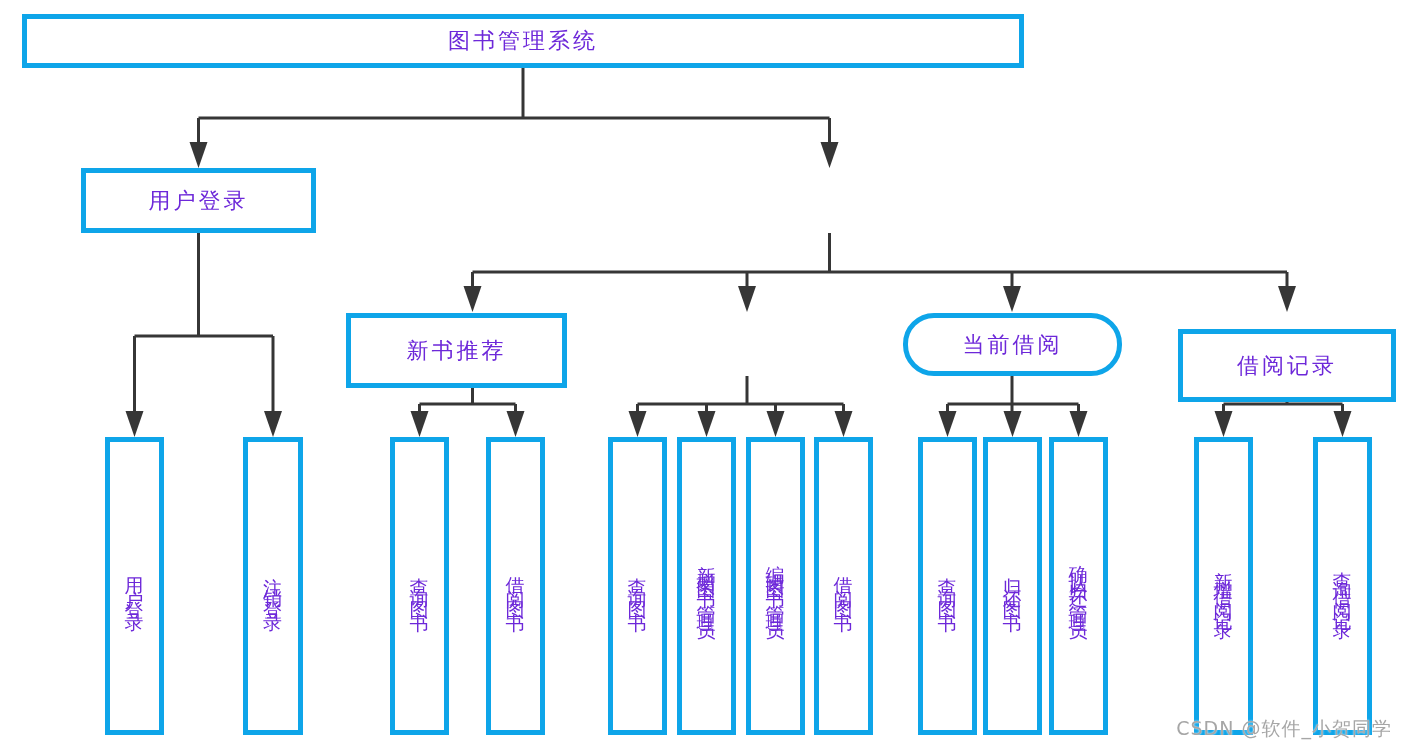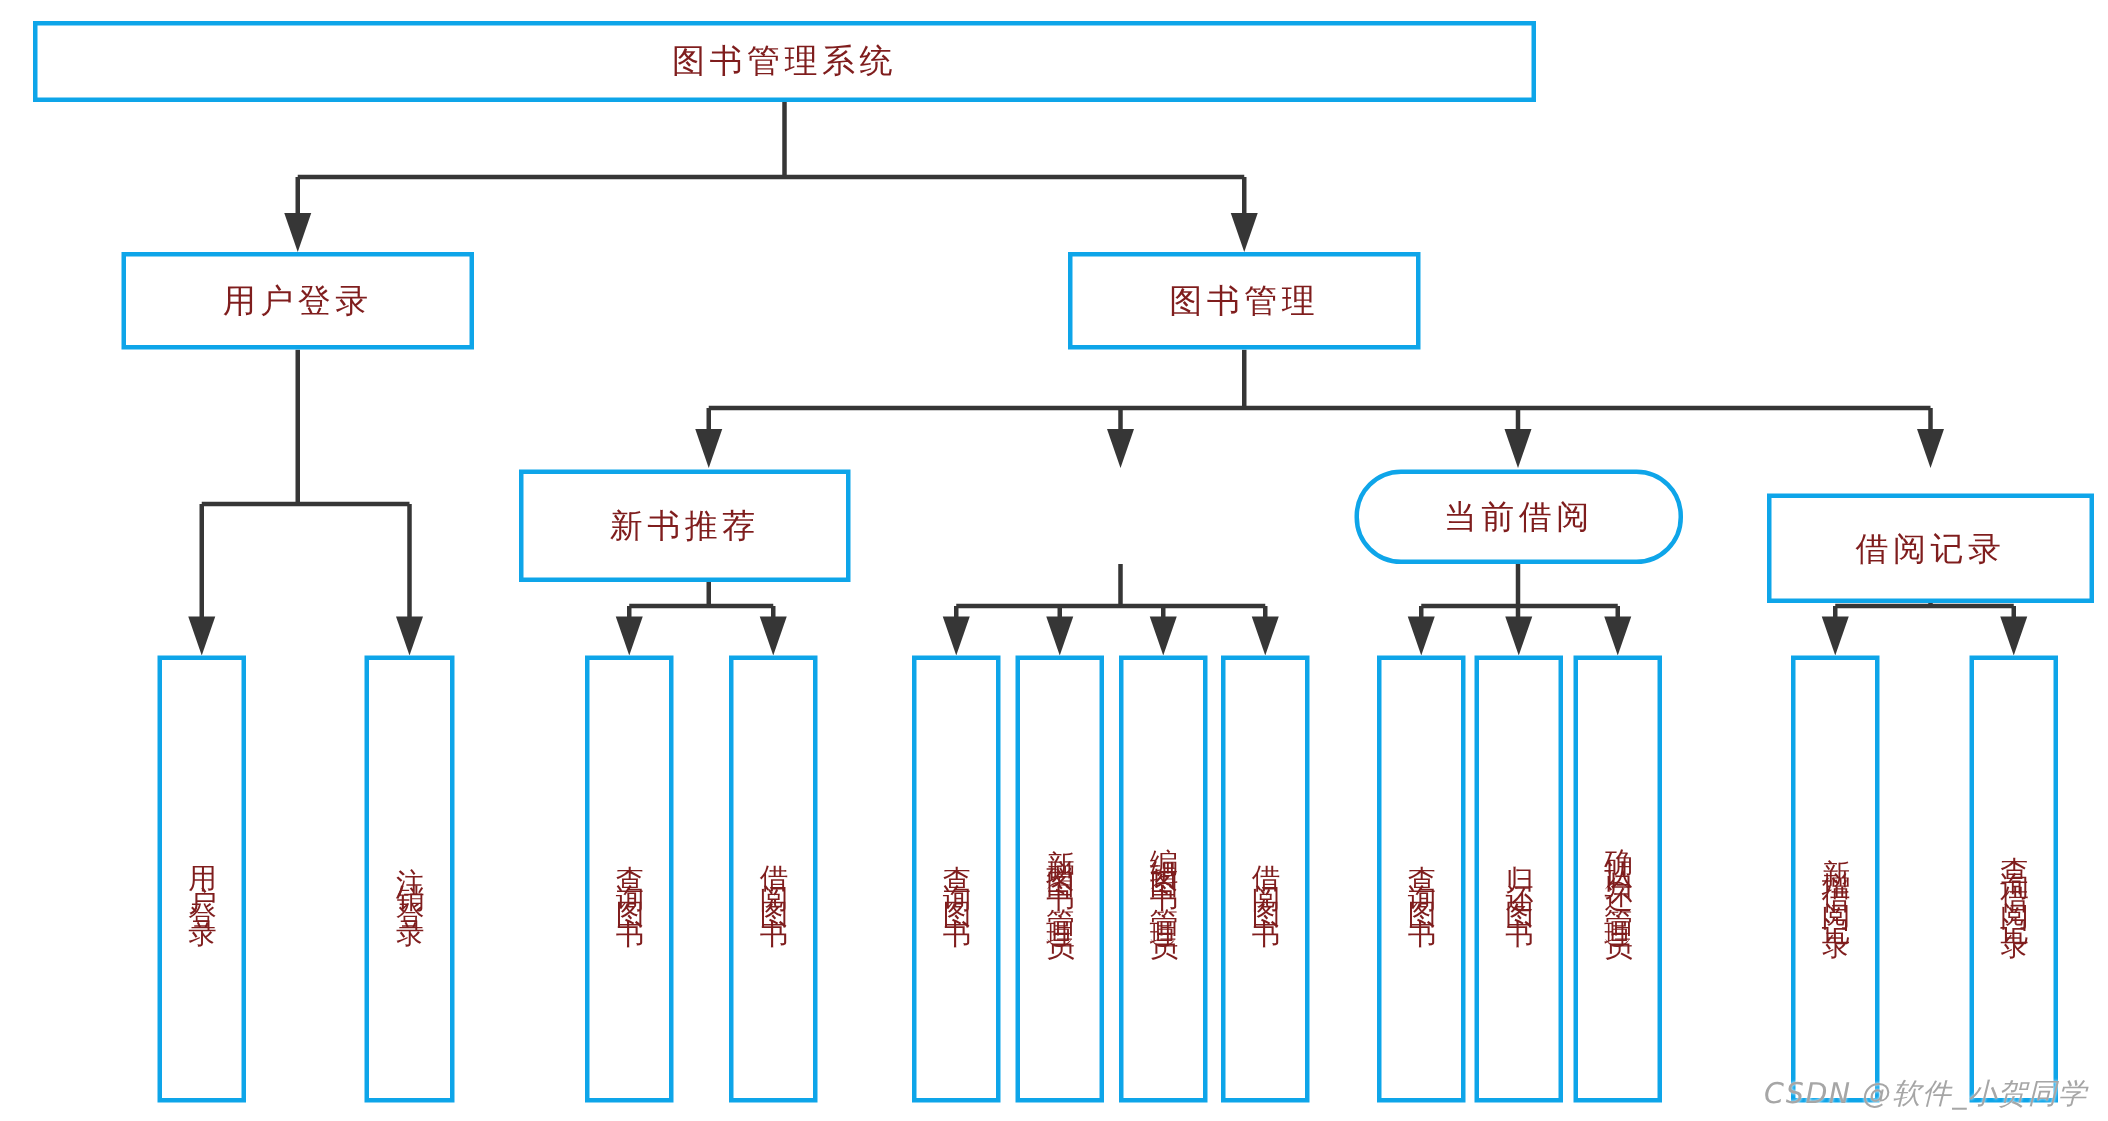--- a/index.html
+++ b/index.html
@@ -17,26 +17,26 @@
   }
   .connectors {
     position: absolute;
     left: 0;
     top: 0;
     z-index: 1;
   }
   .box {
     position: absolute;
     box-sizing: border-box;
-    border: 3px solid #0ea5e9;
+    border: 5px solid #0ea5e9;
     background: #ffffff;
     display: flex;
     align-items: center;
     justify-content: center;
-    color: #7f1d1d;
+    color: #6d28d9;
     z-index: 2;
   }
   .h-label {
     font-size: 22px;
     letter-spacing: 3px;
     white-space: nowrap;
   }
   .leaf .v-label {
     writing-mode: vertical-rl;
     text-orientation: mixed;
@@ -50,21 +50,20 @@
   .watermark {
     position: absolute;
     top: 716px;
     right: 13px;
     font-size: 19px;
     letter-spacing: 1px;
     color: #a6a6a6;
     text-shadow: 0 0 2px #ffffff;
     z-index: 5;
     white-space: nowrap;
-    font-style: italic;
   }
 </style>
 </head>
 <body>
 
 <div class="canvas">
 
   <svg class="connectors" width="1405" height="747" viewBox="0 0 1405 747">
     <g stroke="#363636" stroke-width="3" fill="none">
 
@@ -130,23 +129,20 @@
     </g>
   </svg>
 
   <div class="box" style="left:22px; top:14px; width:1002px; height:54px;">
     <span class="h-label">图书管理系统</span>
   </div>
 
   <div class="box" style="left:81px; top:168px; width:235px; height:65px;">
     <span class="h-label">用户登录</span>
   </div>
-  <div class="box" style="left:712px; top:168px; width:235px; height:65px;">
-    <span class="h-label">图书管理</span>
-  </div>
 
   <div class="box" style="left:346px; top:313px; width:221px; height:75px;">
     <span class="h-label">新书推荐</span>
   </div>
   <div class="box" style="left:903px; top:313px; width:219px; height:63px;border-radius:31px;">
     <span class="h-label">当前借阅</span>
   </div>
   <div class="box" style="left:1178px; top:313px; width:218px; height:73px;margin-top:16px;">
     <span class="h-label">借阅记录</span>
   </div>

